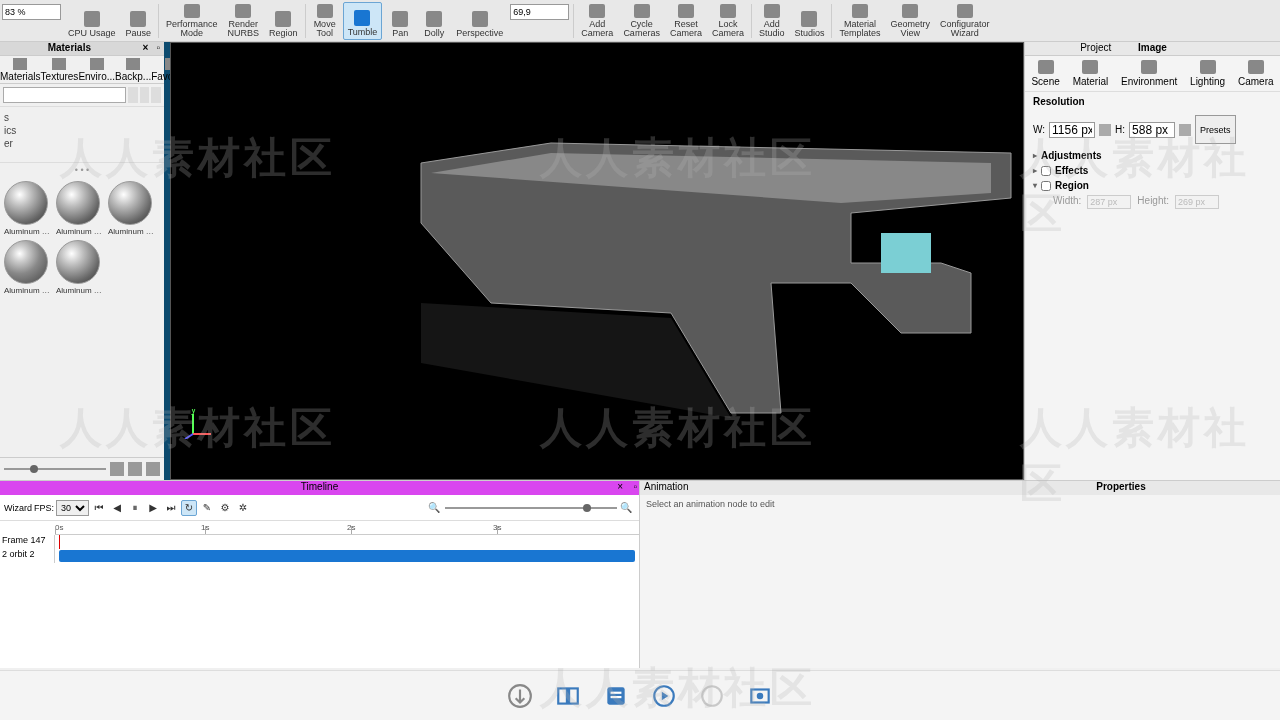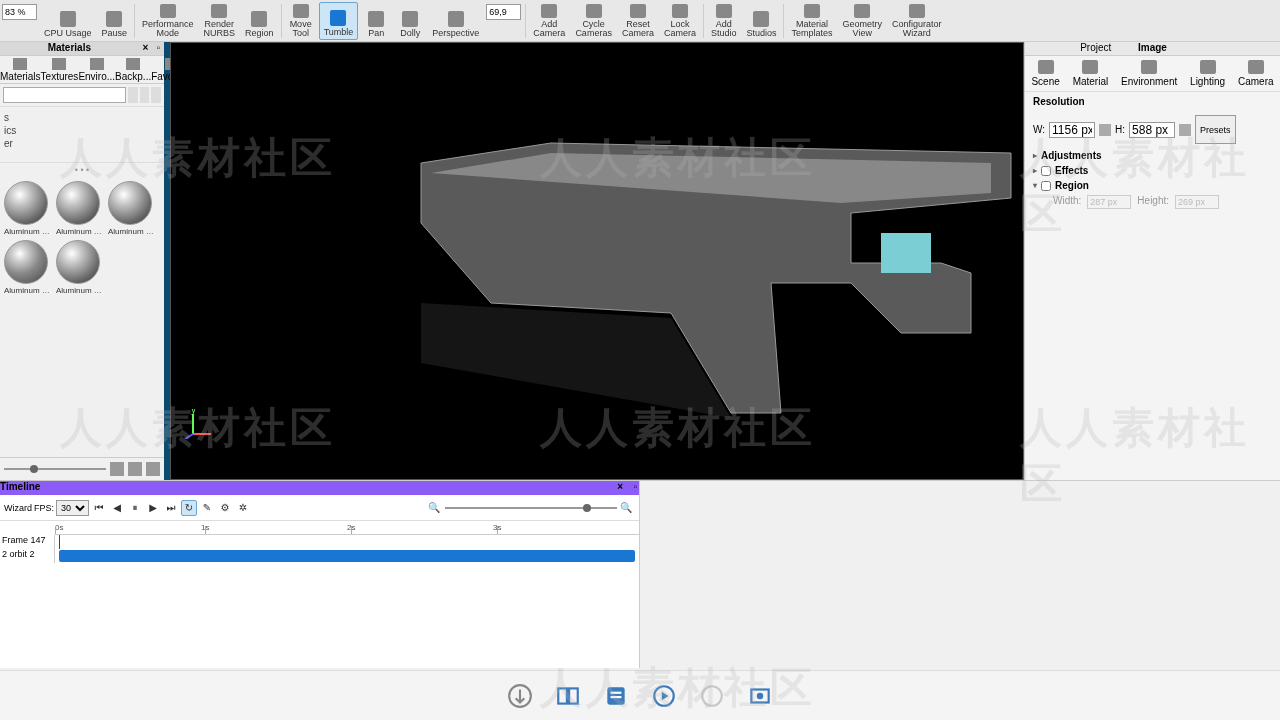--- a/index.html
+++ b/index.html
@@ -5,21 +5,21 @@
 * { margin: 0; padding: 0; box-sizing: border-box; font-family: Arial, sans-serif; font-size: 10px; }
 body { width: 1280px; height: 720px; background: #f0f0f0; overflow: hidden; position: relative; }
 
 
 .top-toolbar { height: 42px; background: #e8e8e8; border-bottom: 1px solid #ccc; display: flex; align-items: flex-start; padding: 2px 0; }
 .tool-btn { display: flex; flex-direction: column; align-items: center; justify-content: flex-end; padding: 2px 4px; margin: 0 1px; cursor: pointer; min-width: 32px; height: 38px; }
 .tool-btn.active { background: #cde6f7; border: 1px solid #6ba5d4; border-radius: 2px; }
 .tool-btn .icon { width: 16px; height: 16px; background: #888; border-radius: 2px; margin-bottom: 2px; }
 .tool-btn .label { font-size: 9px; color: #333; text-align: center; line-height: 1; white-space: pre-line; }
 .tool-sep { width: 1px; height: 34px; background: #ccc; margin: 2px 2px; }
-.tool-input { width: 35px; height: 16px; font-size: 9px; border: 1px solid #999; padding: 0 2px; margin: 2px; }
+.tool-input { width: 59px; height: 16px; font-size: 9px; border: 1px solid #999; padding: 0 2px; margin: 2px; }
 
 
 .main-row { display: flex; height: 438px; }
 .left-panel { width: 170px; background: #f0f0f0; border-right: 6px solid #0c4a6e; display: flex; flex-direction: column; }
 .viewport { flex: 1; background: #000; position: relative; border: 1px solid #555; }
 .right-panel { width: 256px; background: #f4f4f4; border-left: 1px solid #ccc; display: flex; flex-direction: column; }
 
 
 .panel-title { height: 14px; background: #d8d8d8; font-size: 10px; font-weight: bold; text-align: center; border-bottom: 1px solid #ccc; padding-top: 0; }
 .panel-close { float: right; padding: 0 4px; cursor: pointer; }
@@ -61,21 +61,21 @@
 .coll-head { display: flex; align-items: center; gap: 4px; font-size: 10px; font-weight: bold; padding: 2px 0; cursor: pointer; }
 .coll-head .tri { font-size: 8px; color: #666; }
 .coll-head input[type="checkbox"] { width: 10px; height: 10px; }
 .region-row { display: flex; gap: 6px; padding: 2px 0 2px 20px; font-size: 9px; color: #999; }
 .region-row input { width: 44px; height: 14px; border: 1px solid #ccc; font-size: 9px; padding: 0 2px; color: #bbb; }
 
 
 .bottom-row { display: flex; height: 188px; border-top: 1px solid #ccc; }
 .timeline-panel { width: 640px; background: #fff; border-right: 1px solid #ccc; display: flex; flex-direction: column; }
 .animation-panel { flex: 1; background: #f4f4f4; display: flex; flex-direction: column; }
-.tl-head { height: 14px; background: #8b5cf6; font-size: 10px; text-align: left; font-weight: bold; position: relative; }
+.tl-head { height: 14px; background: #d946ef; font-size: 10px; text-align: center; font-weight: normal; position: relative; }
 .tl-head .tl-close { position: absolute; right: 2px; top: 0; cursor: pointer; }
 .tl-controls { display: flex; align-items: center; gap: 2px; padding: 3px 4px; border-bottom: 1px solid #ddd; height: 26px; }
 .tl-controls .tl-btn { width: 16px; height: 16px; display: flex; align-items: center; justify-content: center; cursor: pointer; font-size: 10px; color: #333; }
 .tl-controls select { height: 16px; font-size: 9px; border: 1px solid #999; }
 .tl-controls .tl-label { font-size: 9px; }
 .tl-area { flex: 1; position: relative; background: #fff; }
 .tl-ruler { height: 14px; border-bottom: 1px solid #ccc; position: relative; font-size: 8px; margin-left: 55px; }
 .tl-tick { position: absolute; border-left: 1px solid #aaa; height: 8px; bottom: 0; }
 .tl-tick-label { position: absolute; bottom: 2px; font-size: 8px; color: #555; }
 .tl-row { display: flex; height: 14px; }
@@ -395,20 +395,27 @@
       </div>
       <div class="tl-row">
         <div class="tl-row-label">2 orbit 2</div>
         <div class="tl-bar-area">
             <div class="tl-bar"></div>
           </div>
       </div>
     </div>
   </div>
 
+  <div class="animation-panel">
+    <div class="anim-head">
+      <div class="ah-left">Animation</div>
+      <div class="ah-right">Properties</div>
+    </div>
+    <div class="anim-msg">Select an animation node to edit</div>
+  </div>
 </div>
 
 <div class="app-bar">
   <div class="app-icon">
       <svg viewBox="0 0 24 24">
         <circle cx="12" cy="12" r="10" fill="none" stroke="#888" stroke-width="2"></circle>
         <path d="M12 6v12M8 14l4 4 4-4" stroke="#888" stroke-width="2" fill="none"></path>
       </svg>
     </div>
   <div class="app-icon">

